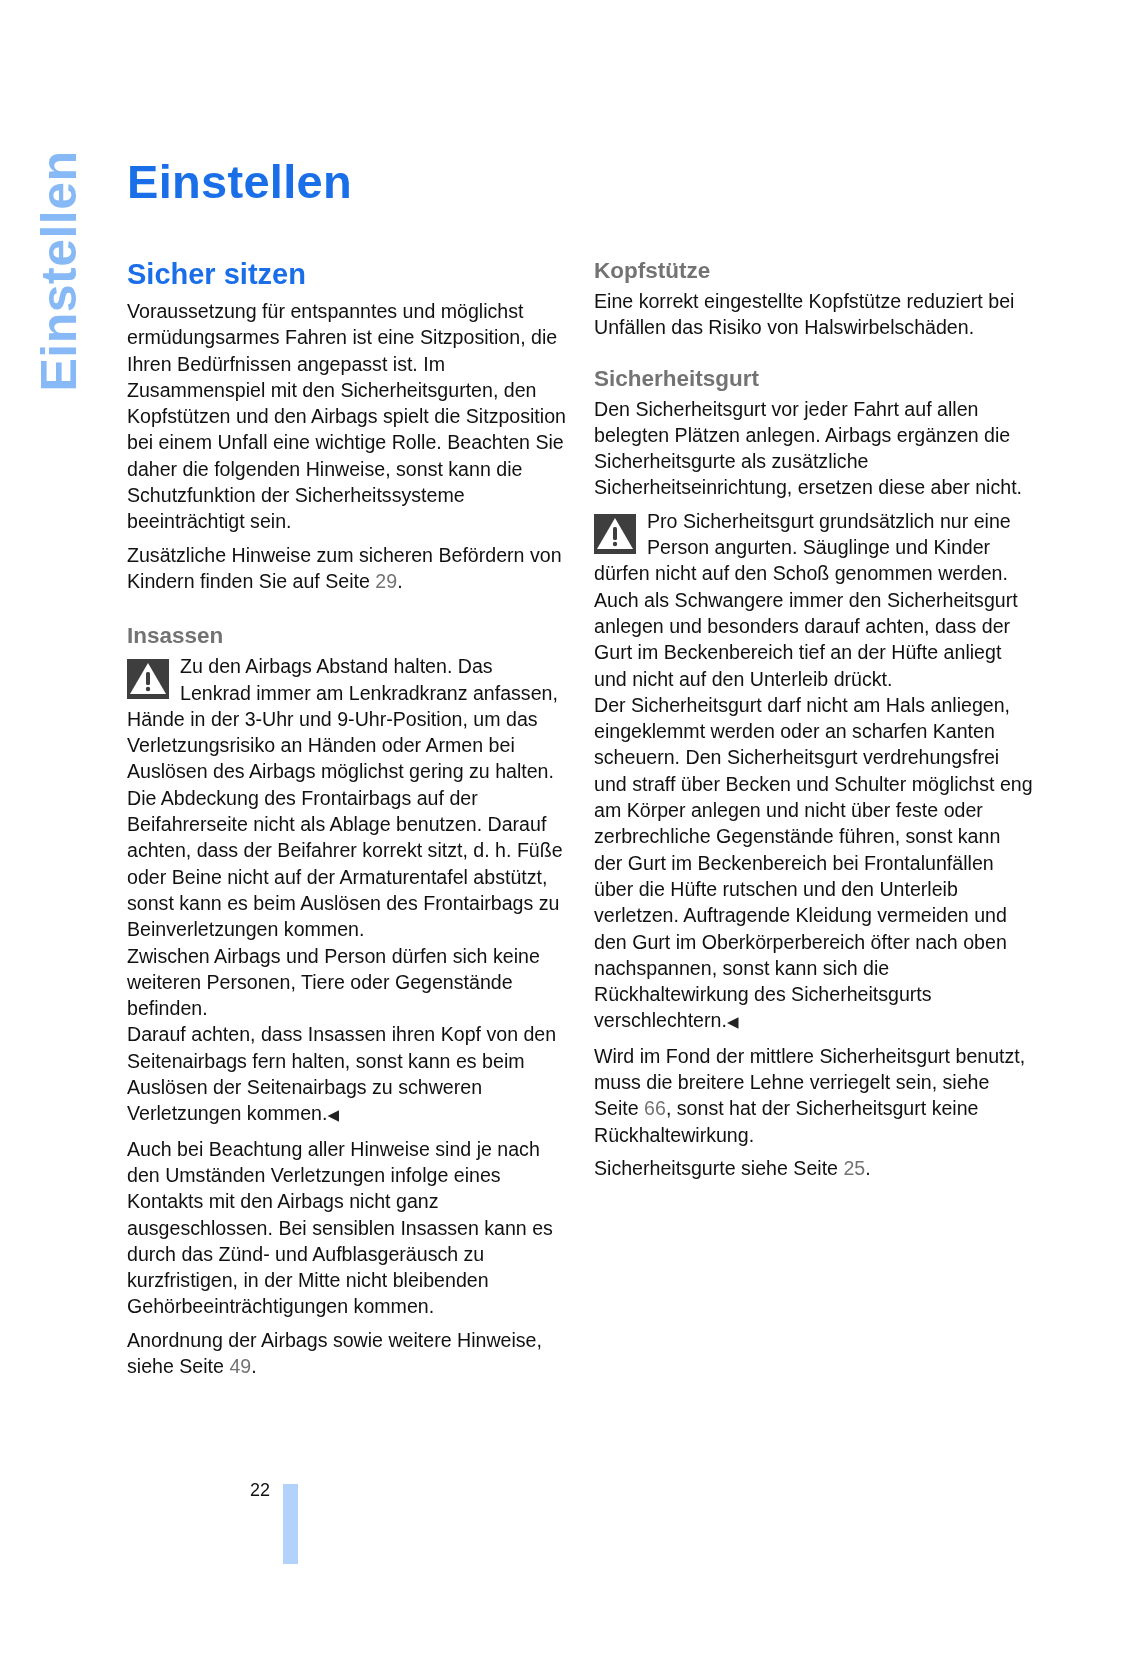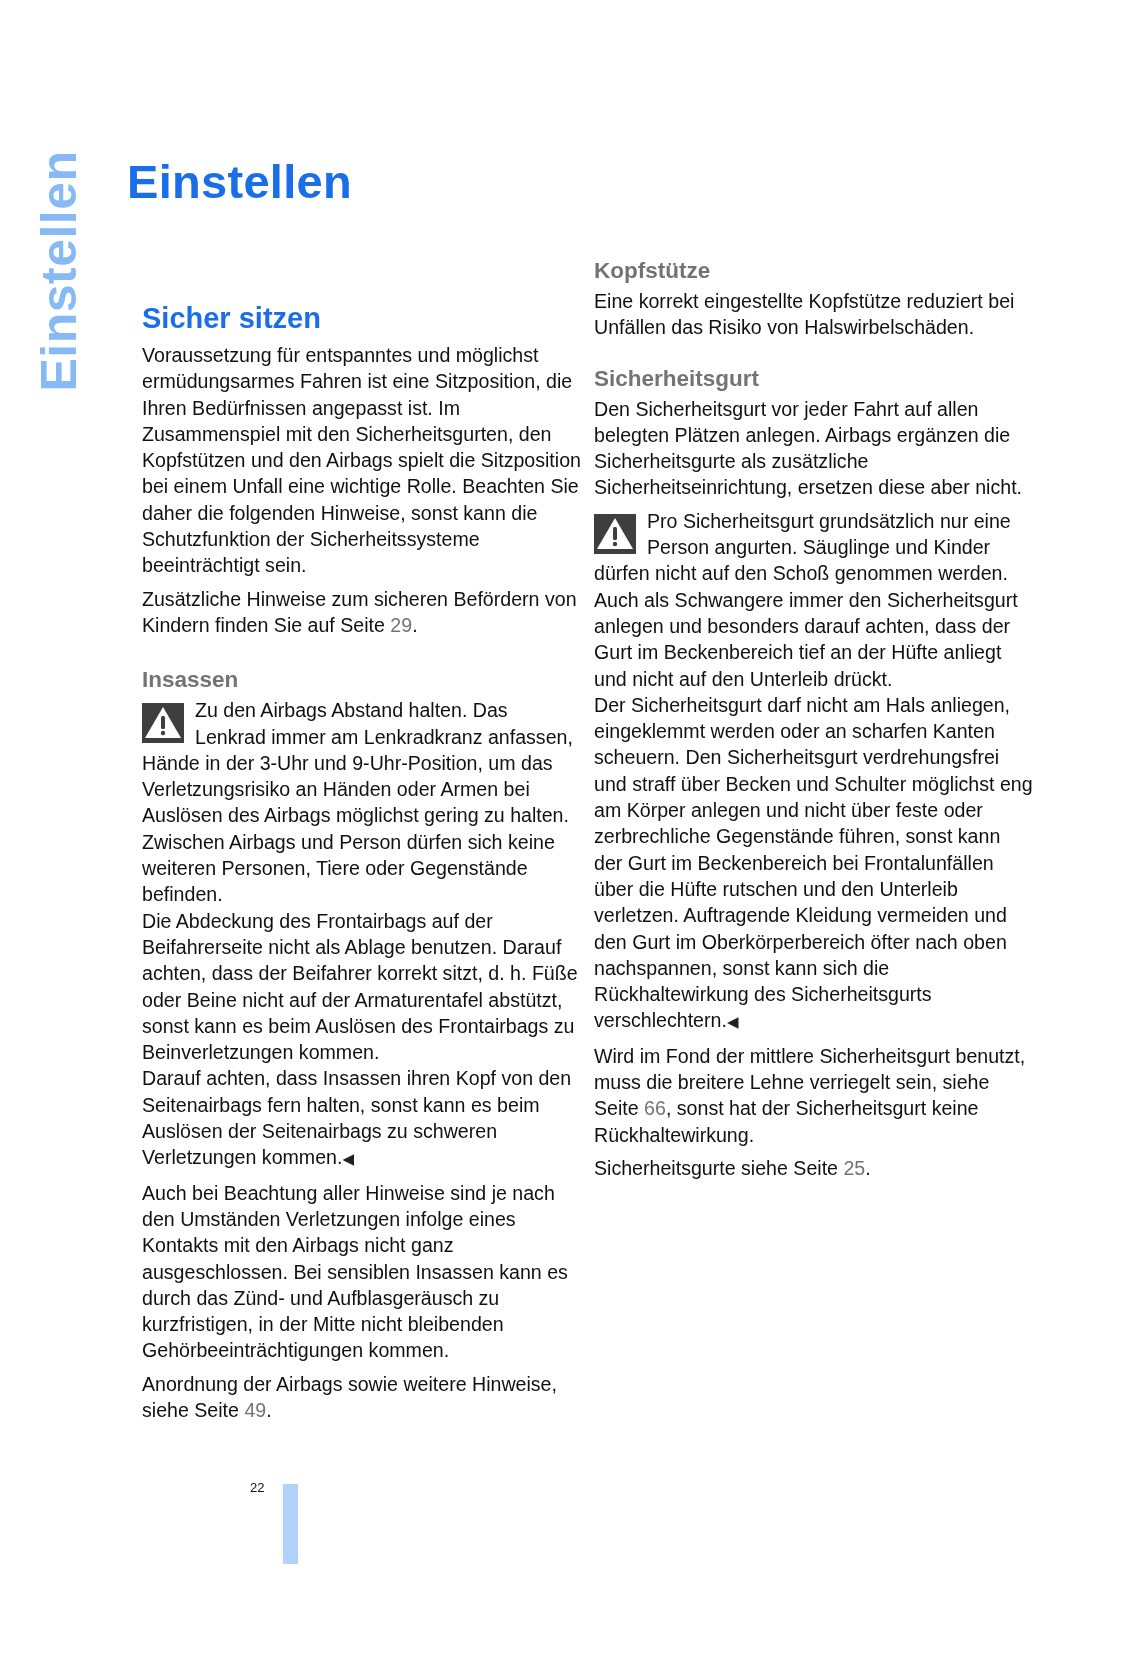--- a/index.html
+++ b/index.html
@@ -16,40 +16,40 @@
       display: block; transform: rotate(-90deg); white-space: nowrap;
       font-size: 50px; font-weight: bold; color: #86b9f5; letter-spacing: 0.5px;
       line-height: 46px;
     }
     .page-title {
       position: absolute; left: 127px; top: 152px; margin: 0;
       font-size: 47px; font-weight: bold; color: #1a6fe8; letter-spacing: 0.3px;
       line-height: 60px;
     }
     .col { position: absolute; width: 440px; font-size: 19.6px; line-height: 26.3px; }
-    .col-left { left: 142px; top: 256px; margin-top: 44px; }
+    .col-left { left: 127px; top: 256px; }
     .col-right { left: 594px; top: 256px; }
     h2.sec {
       margin: 0 0 6px 0; font-size: 29px; font-weight: bold; color: #1a6fe8; line-height: 36px;
     }
     h3.sub {
       margin: 0 0 2px 0; font-size: 22.5px; font-weight: bold; color: #737373; line-height: 30px;
     }
     p { margin: 0 0 7px 0; }
     p.tight { margin-bottom: 0; }
     .link { color: #737373; cursor: pointer; }
     .end-mark { font-size: 15px; color: #222; }
     .warn {
       float: left; width: 42px; height: 40px; margin: 6px 11px 0 0;
       background: #3e3e3e; position: relative;
     }
     .warn svg { position: absolute; left: 0; top: 0; }
     .gap-l { height: 20px; }
     .page-num {
-      position: absolute; left: 250px; top: 1480px; font-size: 13px; color: #111;
+      position: absolute; left: 250px; top: 1480px; font-size: 18px; color: #111;
     }
     .page-bar {
       position: absolute; left: 283px; top: 1484px; width: 15px; height: 80px; background: #b2d1fb;
     }
   </style>
 </head>
 <body>
 
 <div class="side-label">
   <span>Einstellen</span>
@@ -67,22 +67,22 @@
   <h3 class="sub">Insassen</h3>
   <div>
     <div class="warn">
       <svg width="42" height="40" viewBox="0 0 42 40">
         <polygon points="21,4 39,35 3,35" fill="#ffffff"></polygon>
         <rect x="19" y="13" width="4" height="13" rx="1.5" fill="#3e3e3e"></rect>
         <circle cx="21" cy="30" r="2.2" fill="#3e3e3e"></circle>
       </svg>
     </div>
     <p class="tight">Zu den Airbags Abstand halten. Das Lenkrad immer am Lenkradkranz anfassen, Hände in der 3-Uhr und 9-Uhr-Position, um das Verletzungsrisiko an Händen oder Armen bei Auslösen des Airbags möglichst gering zu halten.</p>
+    <p class="tight">Die Abdeckung des Frontairbags auf der Beifahrerseite nicht als Ablage benutzen. Darauf achten, dass der Beifahrer korrekt sitzt, d. h. Füße oder Beine nicht auf der Armaturentafel abstützt, sonst kann es beim Auslösen des Frontairbags zu Beinverletzungen kommen.</p>
     <p class="tight">Zwischen Airbags und Person dürfen sich keine weiteren Personen, Tiere oder Gegenstände befinden.</p>
-    <p class="tight">Die Abdeckung des Frontairbags auf der Beifahrerseite nicht als Ablage benutzen. Darauf achten, dass der Beifahrer korrekt sitzt, d. h. Füße oder Beine nicht auf der Armaturentafel abstützt, sonst kann es beim Auslösen des Frontairbags zu Beinverletzungen kommen.</p>
     <p><span>Darauf achten, dass Insassen ihren Kopf von den Seitenairbags fern halten, sonst kann es beim Auslösen der Seitenairbags zu schweren Verletzungen kommen.</span><span class="end-mark">◀</span></p>
   </div>
   <p>Auch bei Beachtung aller Hinweise sind je nach den Umständen Verletzungen infolge eines Kontakts mit den Airbags nicht ganz ausgeschlossen. Bei sensiblen Insassen kann es durch das Zünd- und Aufblasgeräusch zu kurzfristigen, in der Mitte nicht bleibenden Gehörbeeinträchtigungen kommen.</p>
   <p>
     <span>Anordnung der Airbags sowie weitere Hinweise, siehe Seite </span><span class="link">49</span><span>.</span>
   </p>
 </div>
 
 <div class="col col-right">
   <h3 class="sub">Kopfstütze</h3>

